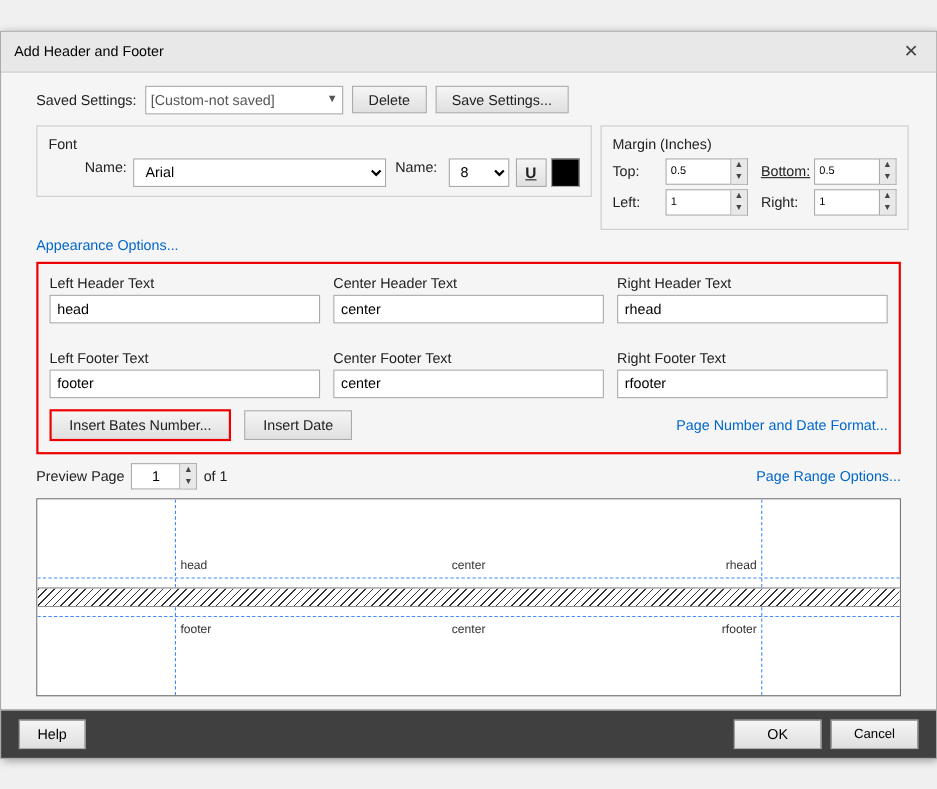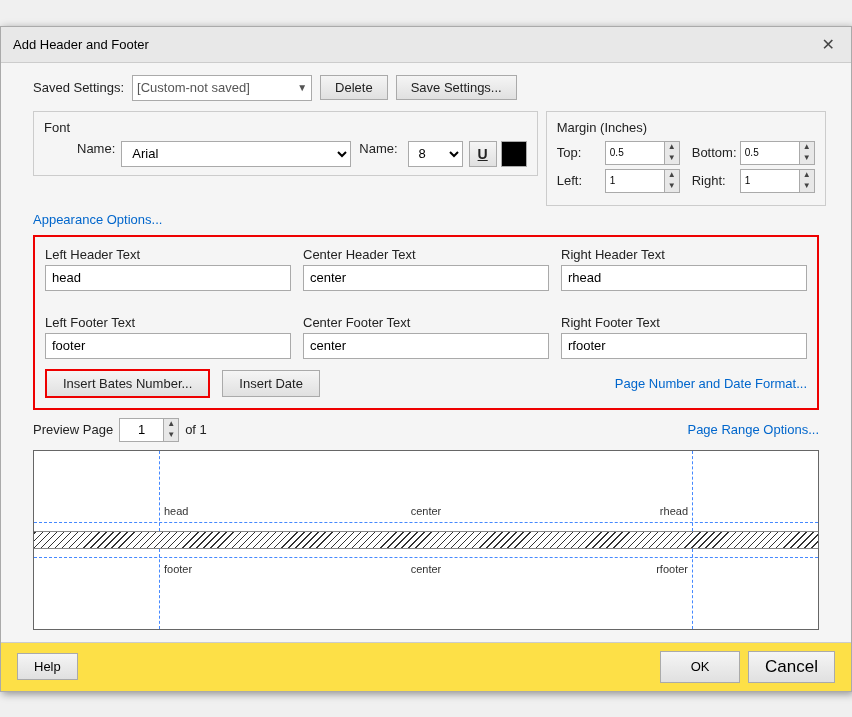--- a/index.html
+++ b/index.html
@@ -360,42 +360,41 @@
       top: 14px;
       font-size: 11px;
       color: #333;
     }
     .dialog-footer {
       border-top: 1px solid #ccc;
       padding: 8px 16px;
       display: flex;
       align-items: center;
       justify-content: space-between;
-      background: #fde047;
+      background: #404040;
     }
     .footer-right {
       display: flex;
       gap: 8px;
     }
     .ok-btn {
       border: 1px solid #aaa;
       background: linear-gradient(to bottom, #f5f5f5, #e0e0e0);
       padding: 5px 24px;
       cursor: pointer;
       font-size: 13px;
       min-width: 80px;
     }
     .cancel-btn {
       border: 1px solid #aaa;
       background: linear-gradient(to bottom, #f5f5f5, #e0e0e0);
       padding: 5px 16px;
       cursor: pointer;
-      font-size: 17px;
+      font-size: 12px;
       min-width: 80px;
-      text-align: right;
     }
     .help-btn {
       border: 1px solid #aaa;
       background: linear-gradient(to bottom, #f5f5f5, #e0e0e0);
       padding: 5px 16px;
       cursor: pointer;
       font-size: 13px;
       min-width: 60px;
     }
     .top-sections {
@@ -452,21 +451,21 @@
         <div class="margin-section-label">Margin (Inches)</div>
         <div class="margin-row">
           <span class="margin-label">Top:</span>
           <div class="spin-input">
             <input type="text" value="0.5" style="">
             <div class="spin-arrows">
               <button>▲</button>
               <button>▼</button>
             </div>
           </div>
-          <span class="margin-label" style="margin-left:12px;">Bottom:</span>
+          <span class="margin-label" style="margin-left:12px;text-decoration:underline;">Bottom:</span>
           <div class="spin-input">
             <input type="text" value="0.5" style="">
             <div class="spin-arrows">
               <button>▲</button>
               <button>▼</button>
             </div>
           </div>
         </div>
         <div class="margin-row">
           <span class="margin-label">Left:</span>

